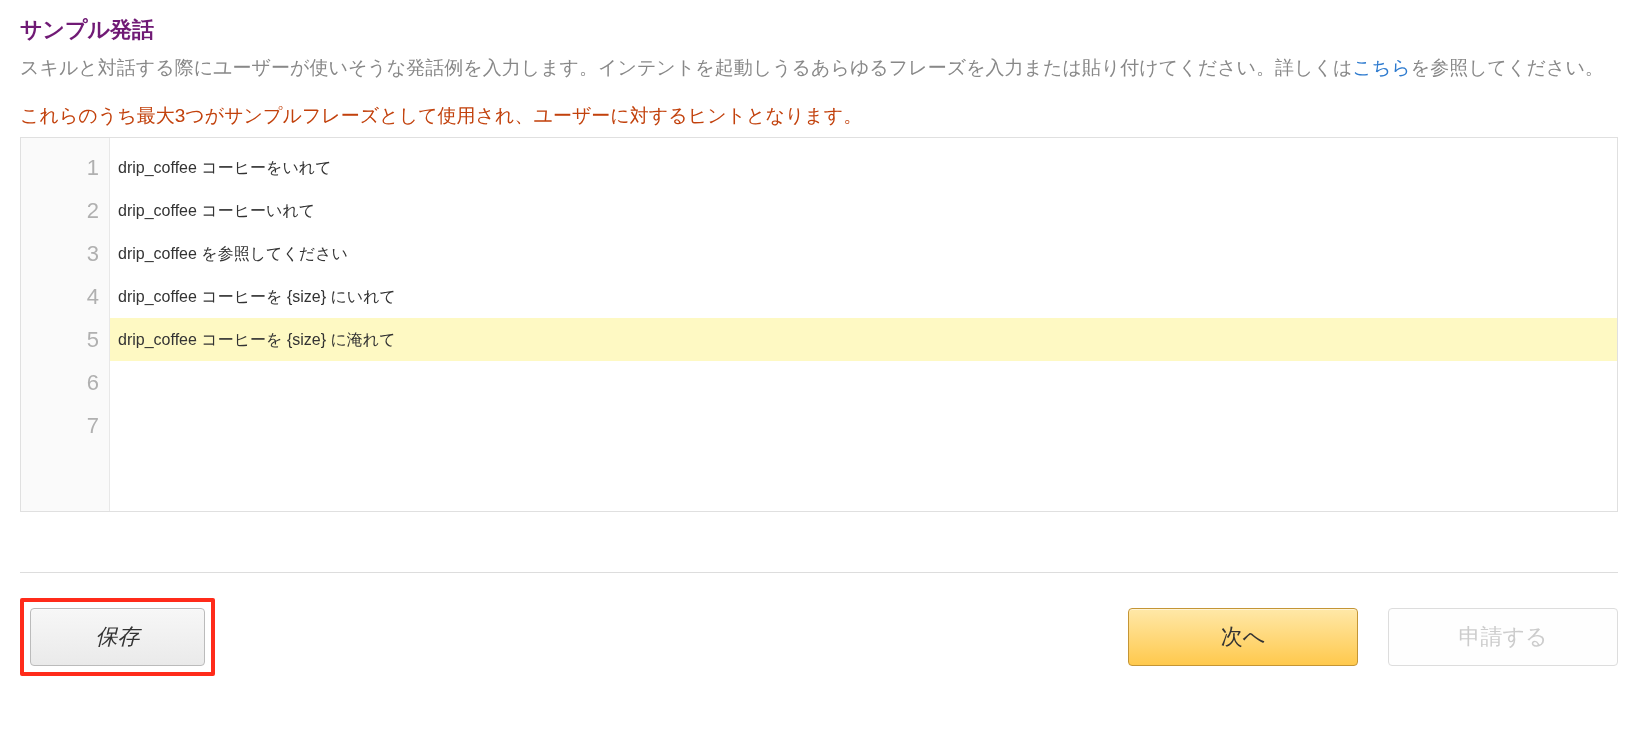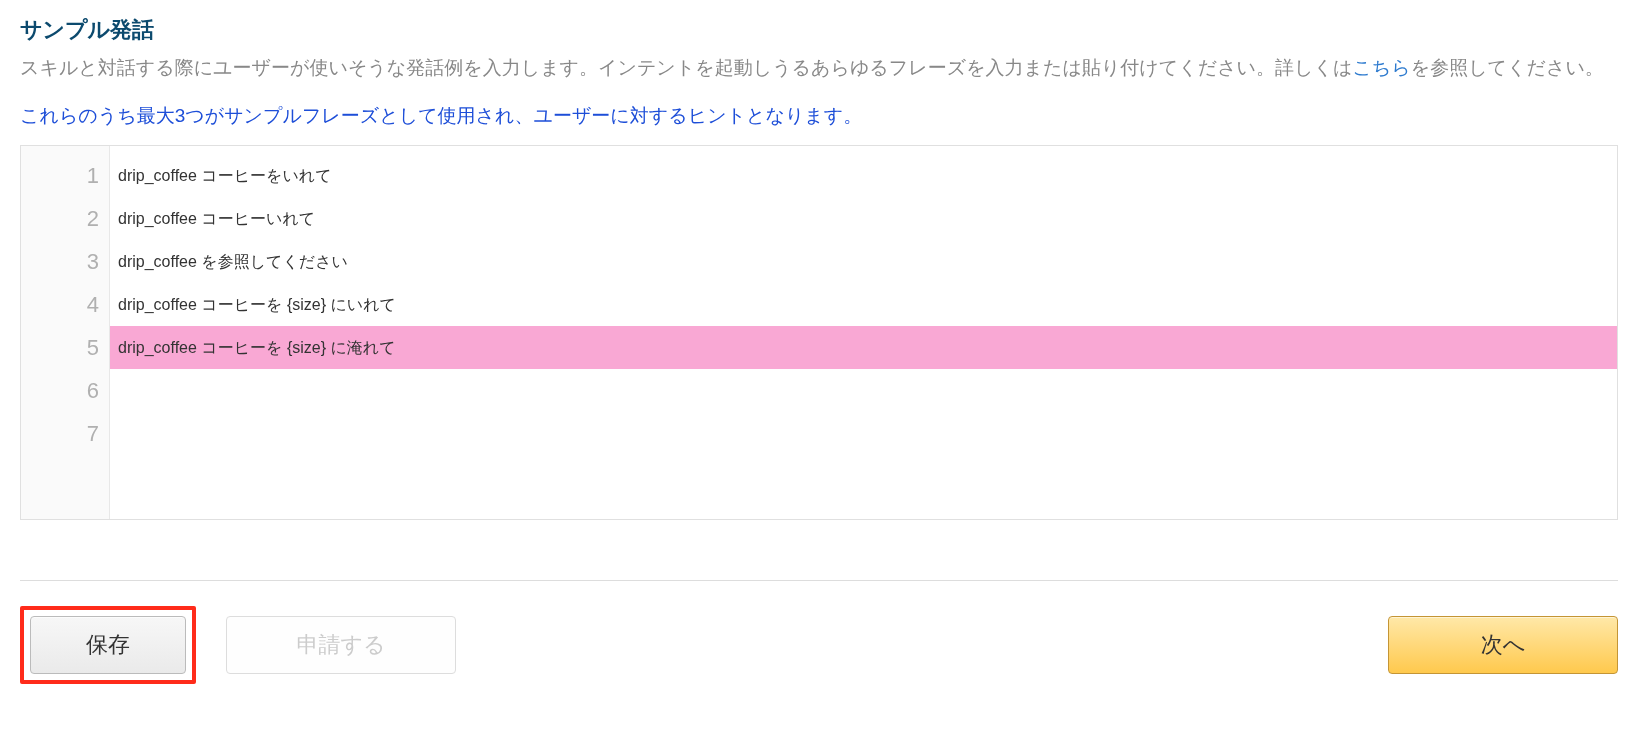--- a/index.html
+++ b/index.html
@@ -10,37 +10,37 @@
     body {
       font-family: -apple-system, BlinkMacSystemFont, "Hiragino Sans", "Hiragino Kaku Gothic ProN", "Yu Gothic", Meiryo, sans-serif;
       background: #ffffff;
       padding: 15px 20px;
       width: 1638px;
       color: #333;
     }
     .section-title {
       font-size: 22px;
       font-weight: 600;
-      color: #0c4a6e;
+      color: #701a75;
       margin-bottom: 8px;
     }
     .description {
       font-size: 19px;
       color: #888;
       line-height: 1.6;
       margin-bottom: 20px;
     }
     .description a {
       color: #2e7bcf;
       text-decoration: none;
     }
     .hint-text {
       font-size: 19px;
-      color: #1d4ed8;
-      margin-bottom: 16px;
+      color: #c2410c;
+      margin-bottom: 8px;
     }
     .editor-container {
       border: 1px solid #e0e0e0;
       height: 375px;
       display: flex;
       font-family: -apple-system, BlinkMacSystemFont, sans-serif;
       font-size: 24px;
       overflow: hidden;
     }
     .gutter {
@@ -65,21 +65,21 @@
     }
     .code-line {
       height: 43px;
       line-height: 43px;
       padding-left: 8px;
       color: #333;
       font-size: 16px;
       white-space: nowrap;
     }
     .code-line.selected {
-      background: #f9a8d4;
+      background: #fef9c3;
     }
     .divider {
       border: none;
       border-top: 1px solid #ddd;
       margin-top: 60px;
       margin-bottom: 25px;
     }
     .button-row {
       display: flex;
       align-items: center;
@@ -93,25 +93,26 @@
       font-family: inherit;
       text-align: center;
     }
     .btn-save-wrapper {
       border: 4px solid #ff2b1a;
       padding: 6px;
       border-radius: 2px;
       display: inline-block;
     }
     .btn-save {
-      width: 156px;
+      width: 175px;
       background: linear-gradient(to bottom, #f7f7f7, #eaeaea);
       border: 1px solid #bbb;
       color: #333;
       box-shadow: inset 0 1px 0 rgba(255,255,255,0.6);
+      font-style: italic;
     }
     .btn-submit {
       width: 230px;
       background: #fefefe;
       border: 1px solid #ddd;
       color: #ccc;
       cursor: default;
     }
     .btn-next {
       width: 230px;
@@ -151,15 +152,15 @@
     <div class="code-line selected">drip_coffee コーヒーを {size} に淹れて</div>
   </div>
 </div>
 
 <hr class="divider">
 
 <div class="button-row">
   <span class="btn-save-wrapper">
     <button class="btn btn-save">保存</button>
   </span>
+  <button class="btn btn-next">次へ</button>
   <button class="btn btn-submit">申請する</button>
-  <button class="btn btn-next">次へ</button>
 </div>
 
 </body></html>

